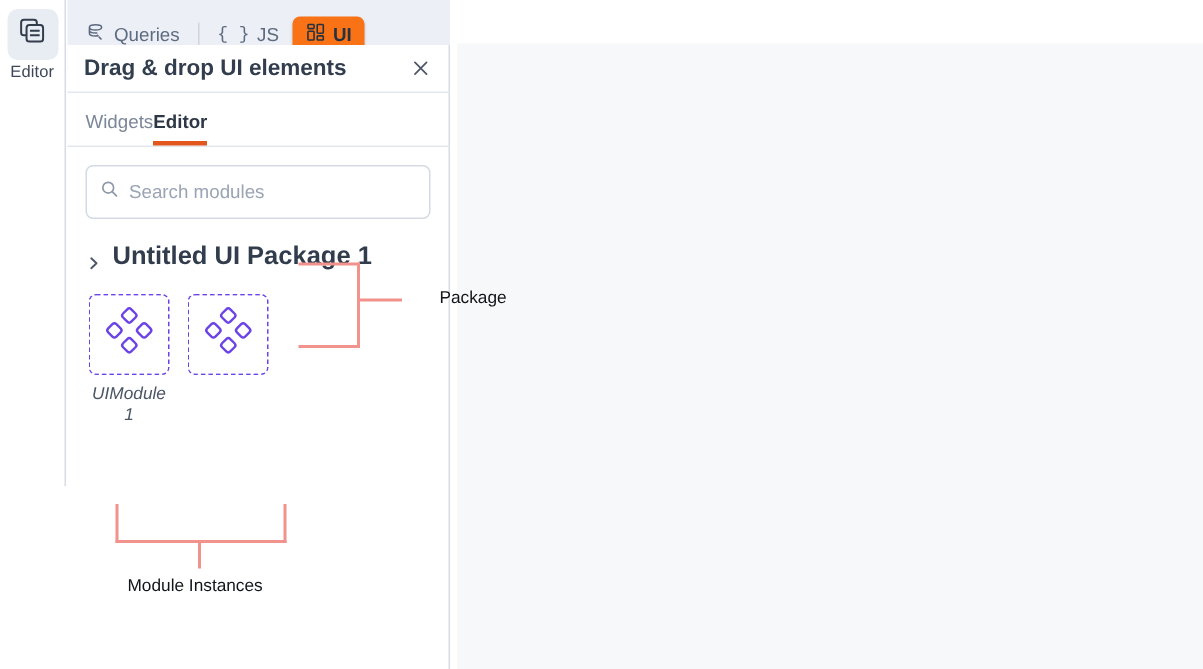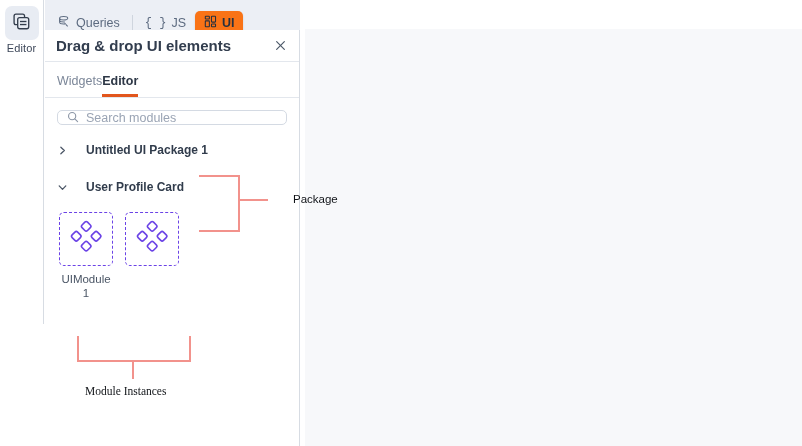--- a/index.html
+++ b/index.html
@@ -65,37 +65,37 @@
   }
   .subtab {
     font-size: 12.5px; color: #7b8698; padding-bottom: 7px;
     border-bottom: 3px solid transparent; line-height: 1;
   }
   .subtab.active { color: #2d3746; font-weight: 600; border-bottom-color: #e2561d; }
 
   
   .searchwrap { padding: 12px 12px 0 12px; }
   .searchbox {
-    height: 15px; border: 1px solid #d4dae3; border-radius: 5px;
+    height: 36px; border: 1px solid #d4dae3; border-radius: 5px;
     display: flex; align-items: center; gap: 7px; padding: 0 9px;
     background: #fff;
   }
   .search-ph { font-size: 12.5px; color: #9aa4b4; }
 
   
   .tree { padding: 10px 12px 0 12px; }
   .tree-row {
-    display: flex; align-items: center; gap: 18px; height: 30px;
-    font-size: 12px; font-weight: 700; color: #313c4c;
+    display: flex; align-items: center; gap: 7px; height: 30px;
+    font-size: 17px; font-weight: 700; color: #313c4c;
   }
   .chev { width: 11px; height: 11px; color: #4c5767; flex: none; }
 
   
   .tiles { display: flex; gap: 12px; padding: 10px 0 0 14px; }
-  .tile { width: 54px; }
+  .tile { width: 54px; font-style: italic; }
   .tile-box {
     width: 54px; height: 54px; border: 1.6px dashed #6b43e6; border-radius: 5px;
     display: flex; align-items: center; justify-content: center; background: #fff;
   }
   .tile-label {
     margin-top: 6px; font-size: 11.5px; color: #4a5565; text-align: center;
     line-height: 1.25; word-break: break-all;
   }
 
   
@@ -206,28 +206,20 @@
 
       <div class="tree-row">
         <span class="chev">
           <svg width="11" height="11" viewBox="0 0 12 12" fill="none" stroke="#4c5767" stroke-width="1.4" stroke-linecap="round" stroke-linejoin="round">
             <polyline points="4.2,2.4 8,6 4.2,9.6"></polyline>
           </svg>
         </span>
         <span>Untitled UI Package 1</span>
       </div>
 
-      <div class="tree-row" style="margin-top:7px;">
-        <span class="chev">
-          <svg width="11" height="11" viewBox="0 0 12 12" fill="none" stroke="#4c5767" stroke-width="1.4" stroke-linecap="round" stroke-linejoin="round">
-            <polyline points="2.4,4.2 6,8 9.6,4.2"></polyline>
-          </svg>
-        </span>
-        <span>User Profile Card</span>
-      </div>
     </div>
 
     <div class="tiles">
 
       <div class="tile">
         <div class="tile-box">
           <span>
             <svg width="34" height="34" viewBox="0 0 36 36" fill="none" stroke="#6b43e6" stroke-width="1.7" stroke-linejoin="round">
               <rect x="14.1" y="2.6" width="8.2" height="8.2" rx="2" transform="rotate(45 18.2 6.7)"></rect>
               <rect x="3.6" y="13.1" width="8.2" height="8.2" rx="2" transform="rotate(45 7.7 17.2)"></rect>
@@ -263,16 +255,16 @@
     <div class="ann-line" style="left:199px; top:230px; width:41px; height:2px;"></div>
     <div class="ann-line" style="left:240px; top:199px; width:28px; height:2px;"></div>
     <div class="ann-text" style="left:293px; top:193px;">Package</div>
   </div>
 
   <div class="anno">
     <div class="ann-line" style="left:77px; top:336px; width:2px; height:26px;"></div>
     <div class="ann-line" style="left:189px; top:336px; width:2px; height:26px;"></div>
     <div class="ann-line" style="left:77px; top:360px; width:114px; height:2px;"></div>
     <div class="ann-line" style="left:132px; top:360px; width:2px; height:19px;"></div>
-    <div class="ann-text" style="left:85px; top:385px;font-family:Liberation Serif, serif;">Module Instances</div>
+    <div class="ann-text" style="left:85px; top:385px;">Module Instances</div>
   </div>
 
 </div>
 
 </body></html>

